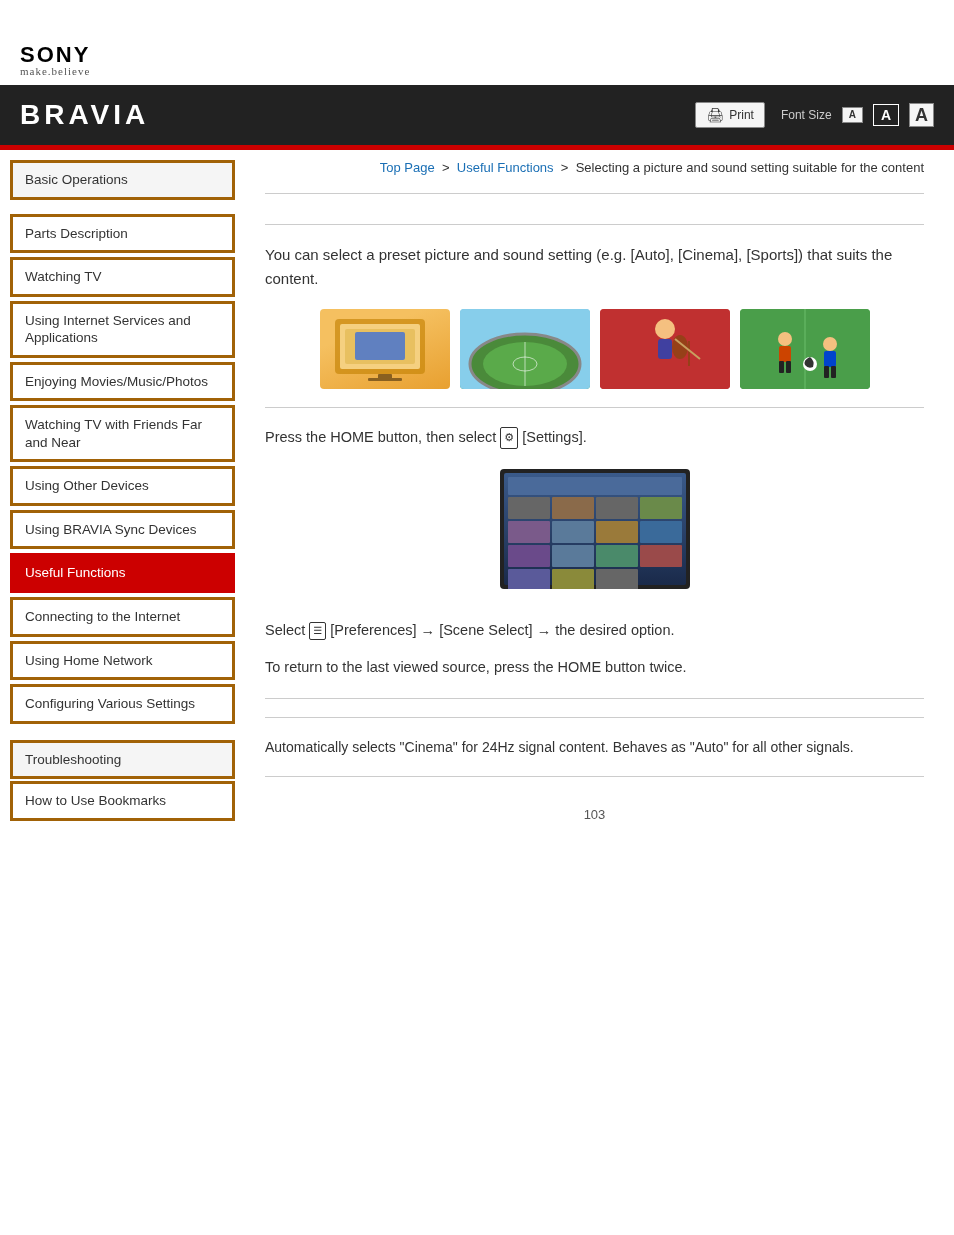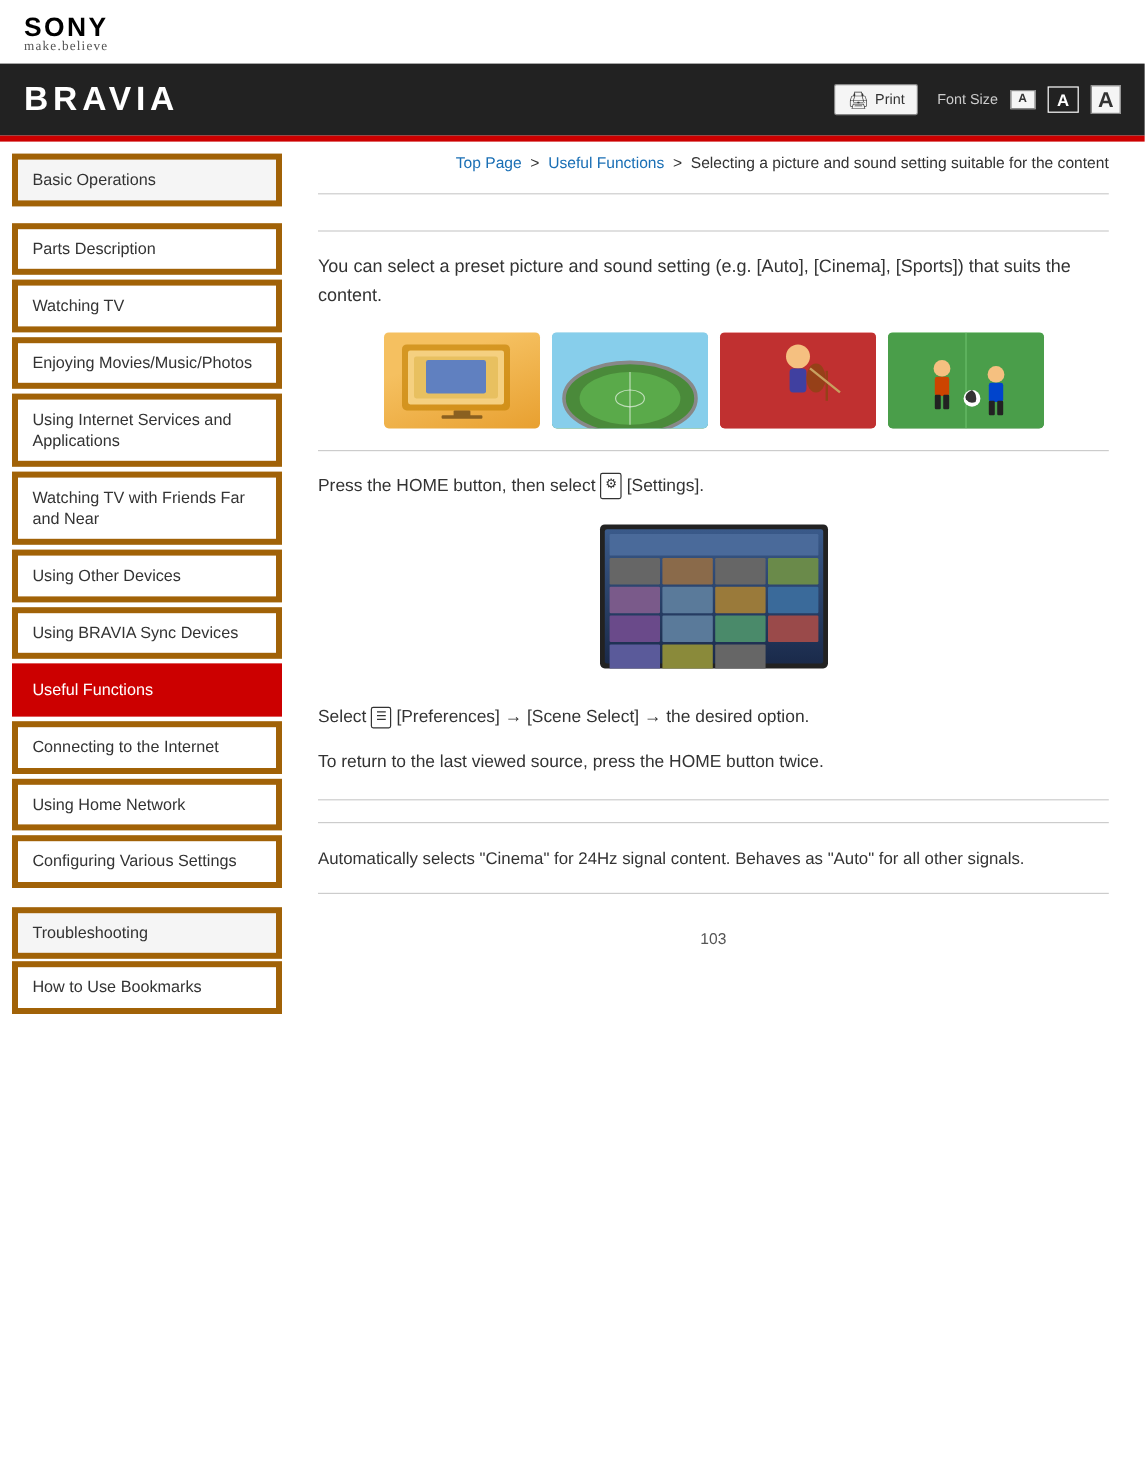--- a/index.html
+++ b/index.html
@@ -1,20 +1,20 @@
 <!DOCTYPE html>
 <html><head>
   <meta charset="utf-8">
   <style>
     * { box-sizing: border-box; margin: 0; padding: 0; }
     body { font-family: Arial, sans-serif; font-size: 14px; color: #333; background: #fff; width: 954px; min-height: 1235px; }
 
     
     .top-header { padding: 12px 20px 8px 20px; border-bottom: none; }
-    .sony-logo { display: flex; flex-direction: column; line-height: 1; }
+    .sony-logo { display: flex; flex-direction: column; line-height: 1; margin-top: 32px; }
     .sony-text { font-size: 22px; font-weight: 900; letter-spacing: 2px; color: #000; font-family: Arial Black, sans-serif; }
     .sony-tagline { font-size: 11px; color: #555; letter-spacing: 1px; font-family: Liberation Serif, serif; }
 
     
     .bravia-bar { background: #222; height: 60px; display: flex; align-items: center; padding: 12px 20px; }
     .bravia-title { color: #fff; font-size: 28px; font-weight: bold; letter-spacing: 4px; flex: 1; }
     .toolbar-right { display: flex; align-items: center; gap: 10px; }
     .print-btn { border: 1px solid #888; background: #f5f5f5; color: #333; padding: 4px 10px; font-size: 12px; display: flex; align-items: center; gap: 5px; cursor: pointer; border-radius: 2px; }
     .print-icon { font-size: 14px; }
     .font-size-label { color: #ccc; font-size: 12px; margin-left: 6px; }
@@ -24,21 +24,21 @@
     .font-btn.lg { font-size: 18px; padding: 2px 5px; }
 
     
     .red-accent { height: 5px; background: #c00; }
 
     
     .main-layout { display: flex; align-items: flex-start; }
 
     
     .sidebar { width: 245px; min-width: 245px; padding: 10px 10px; }
-    .sidebar-item { border: 5px solid #a16207; padding: 8px 12px; margin-bottom: 4px; cursor: pointer; font-size: 13.5px; line-height: 1.3; color: #333; background: #fff; }
+    .sidebar-item { border: 3px solid #a16207; padding: 8px 12px; margin-bottom: 4px; cursor: pointer; font-size: 13.5px; line-height: 1.3; color: #333; background: #fff; }
     .sidebar-item.active { background: #c00; color: #fff; border-color: #c00; }
     .sidebar-item.section-header { background: #f5f5f5; font-weight: normal; margin-bottom: 2px; }
     .sidebar-gap { height: 12px; }
 
     
     .content { flex: 1; padding: 10px 30px 30px 20px; }
 
     
     .breadcrumb { font-size: 13px; margin-bottom: 14px; color: #333; text-align: right; }
     .breadcrumb a { color: #1a6fb5; text-decoration: none; }
@@ -111,24 +111,24 @@
 
     <div class="sidebar-gap"></div>
 
     <div class="sidebar-item">
       <span>Parts Description</span>
     </div>
     <div class="sidebar-item">
       <span>Watching TV</span>
     </div>
     <div class="sidebar-item">
+      <span>Using Internet Services and Applications</span>
+    </div>
+    <div class="sidebar-item">
       <span>Enjoying Movies/Music/Photos</span>
-    </div>
-    <div class="sidebar-item">
-      <span>Using Internet Services and Applications</span>
     </div>
     <div class="sidebar-item">
       <span>Watching TV with Friends Far and Near</span>
     </div>
     <div class="sidebar-item">
       <span>Using Other Devices</span>
     </div>
     <div class="sidebar-item">
       <span>Using BRAVIA Sync Devices</span>
     </div>

